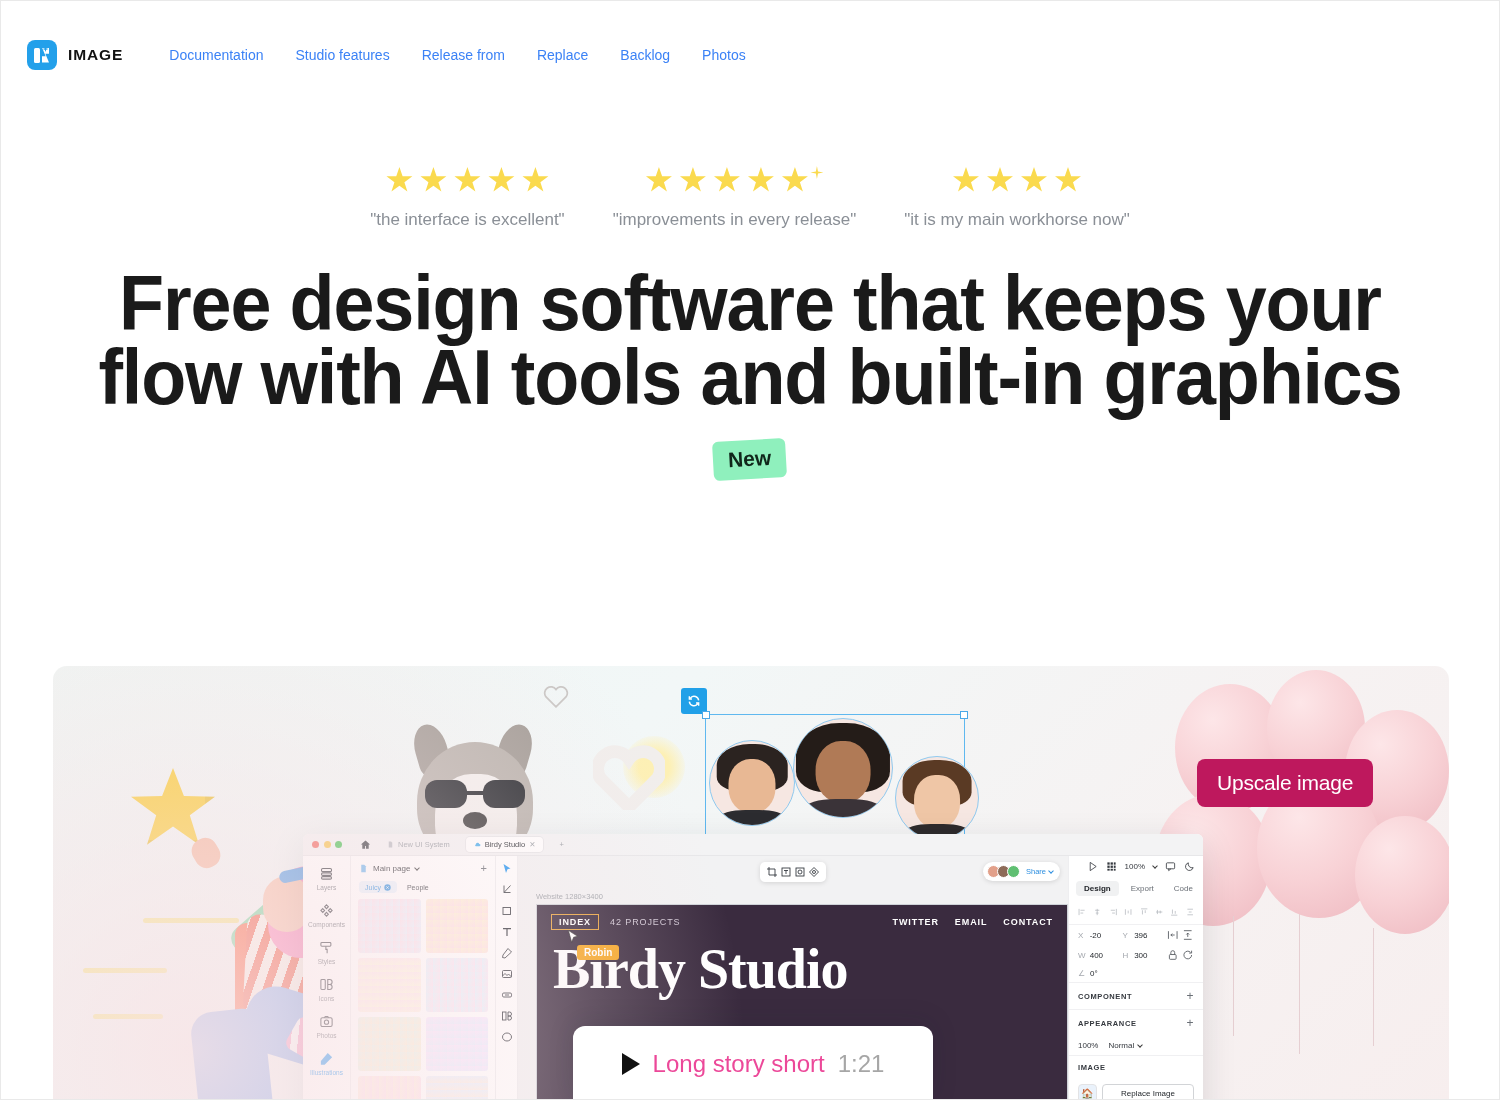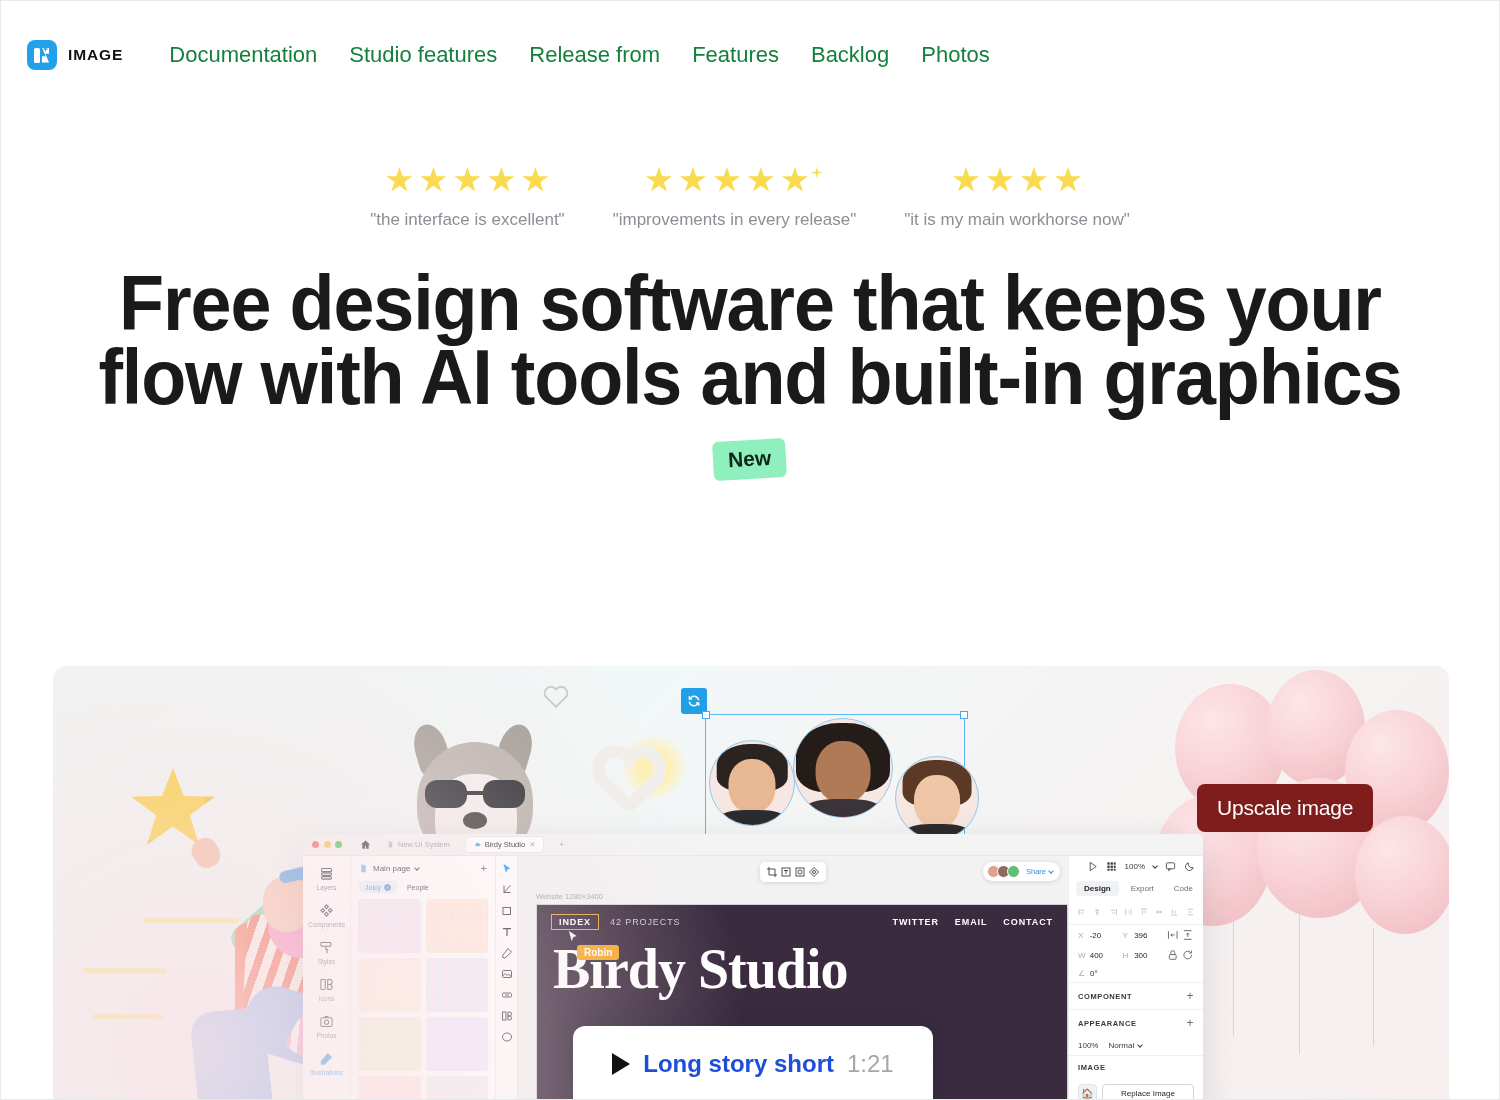--- a/index.html
+++ b/index.html
@@ -13,21 +13,21 @@
   .brand{display:flex;align-items:center;gap:11px;margin-right:46px}
   .logo-mark{width:30px;height:30px;border-radius:8px;background:#23a0ea;position:relative;flex:none}
   .logo-mark .lm-l{position:absolute;left:7px;top:7.5px;width:6px;height:15px;background:#fff;border-radius:1.5px}
   .logo-mark .lm-r{position:absolute;left:15px;top:7.5px;width:7px;height:15px;background:#fff;
     clip-path:polygon(0 0,100% 0,100% 42%,48% 42%,100% 100%,0 100%,0 58%,52% 58%,0 0)}
   .logo-mark .lm-spark{position:absolute;left:15.5px;top:6px;width:6px;height:6px;background:#23a0ea;
     clip-path:polygon(50% 0,62% 38%,100% 50%,62% 62%,50% 100%,38% 62%,0 50%,38% 38%)}
   .brand-name{font-size:15.5px;font-weight:bold;letter-spacing:.9px;color:#121212}
 
   .nav{display:flex;align-items:center;gap:0}
-  .nav a{font-size:22px;color:#15803d;text-decoration:none;padding:8px 16px;white-space:nowrap}
+  .nav a{font-size:14px;color:#3b82f6;text-decoration:none;padding:8px 16px;white-space:nowrap}
   .nav a:first-child{padding-left:0}
 
   .header-right{margin-left:auto;display:flex;align-items:center;gap:0}
   .products{display:flex;align-items:center;gap:9px;padding:8px 14px;cursor:pointer;margin-right:34px}
   .products .label{font-size:16.5px;color:#1c1c1c}
   .grid-icon{display:grid;grid-template-columns:7px 7px;grid-template-rows:7px 7px;gap:2.5px;flex:none}
   .grid-icon i{border:1.6px solid #1c1c1c;border-radius:1.5px;display:block}
   .chev{width:9px;height:9px;border-right:1.7px solid #3a3a3a;border-bottom:1.7px solid #3a3a3a;
     transform:rotate(45deg);margin-top:-4px;flex:none}
   .flag{width:26px;height:17px;position:relative;overflow:hidden;border-radius:2px;margin-right:36px;flex:none;
@@ -186,49 +186,49 @@
   .op-row{display:flex;align-items:center;gap:10px;padding:5px 9px;font-size:8px;color:#35393f}
   .img-row{display:flex;align-items:center;gap:5px;padding:5px 9px}
   .img-thumb{width:19px;height:19px;border-radius:4px;border:1px solid #e3e3e5;background:#eaf2fb;
     display:flex;align-items:center;justify-content:center;font-size:10px}
   .btn-ghost{flex:1;border:1px solid #d2d4d7;border-radius:4px;font-size:8px;color:#24282d;padding:4px 0;text-align:center}
 
   
   .balloons{position:absolute;right:0;top:0;width:300px;height:452px;overflow:hidden}
   .bl{position:absolute;border-radius:50%;background:radial-gradient(circle at 34% 28%,#fde6e8 0%,#f8d2d6 48%,#eeb9c0 100%)}
   .bl-str{position:absolute;width:1.4px;background:#e6cfd2}
-  .upscale{position:absolute;left:1196px;top:783px;background:#7f1d1d;color:#fff;font-size:21px;
+  .upscale{position:absolute;left:1196px;top:758px;background:#be185d;color:#fff;font-size:21px;
     padding:12px 20px;border-radius:8px;z-index:12;letter-spacing:-.2px}
 
   
   .video{position:absolute;left:572px;top:1025px;width:360px;height:75px;background:#fff;
     border-radius:12px 12px 0 0;box-shadow:0 -4px 26px rgba(20,30,45,.13);display:flex;align-items:center;
     justify-content:center;gap:13px;z-index:20}
   .play-tri{width:0;height:0;border-left:18px solid #111;border-top:11px solid transparent;border-bottom:11px solid transparent}
-  .v-title{font-size:24px;font-weight:bold;color:#1d4ed8}
+  .v-title{font-size:24px;font-weight:normal;color:#ec4899}
   .v-time{font-size:24px;color:#a6a6a6}
 </style>
 </head>
 <body>
 
 <div class="header">
   <div class="brand">
     <div class="logo-mark">
       <span class="lm-l"></span>
         <span class="lm-r"></span>
         <span class="lm-spark"></span>
     </div>
     <span class="brand-name">IMAGE</span>
   </div>
 
   <nav class="nav">
     <a href="#">Documentation</a>
     <a href="#">Studio features</a>
     <a href="#">Release from</a>
-    <a href="#">Features</a>
+    <a href="#">Replace</a>
     <a href="#">Backlog</a>
     <a href="#">Photos</a>
   </nav>
 
 </div>
 
 <div class="ratings">
   <div class="rating">
     <div class="stars">
       <i class="star"></i>

